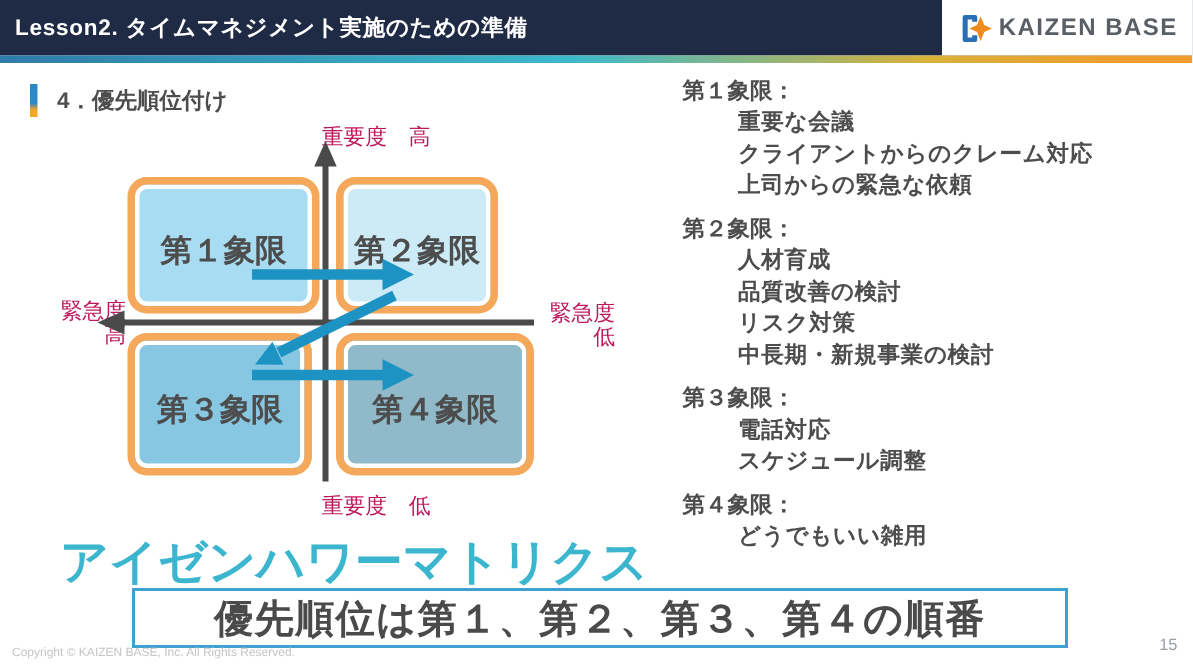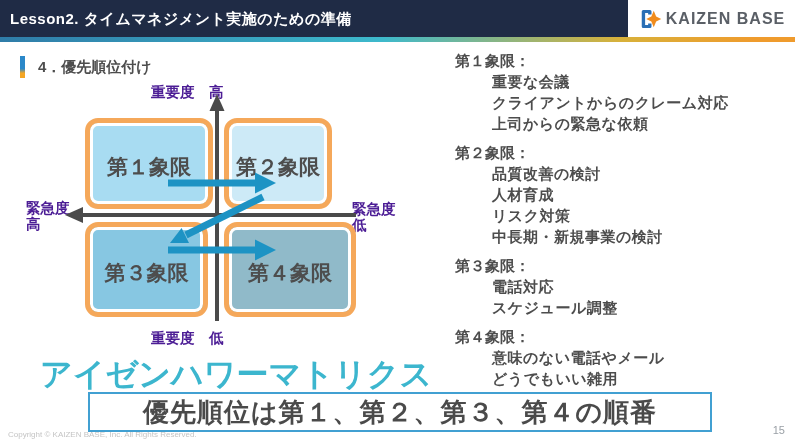--- a/index.html
+++ b/index.html
@@ -22,21 +22,21 @@
     position:absolute;left:0;top:37px;width:795px;height:5px;
     background:linear-gradient(90deg,#2f7ca8 0%,#3db9cc 48%,#d8b13a 78%,#ef9b2d 95%);
   }
   
   .accent-bar{
     position:absolute;left:20px;top:56px;width:5px;height:22px;
     background:linear-gradient(180deg,#2b88c9 0%,#2b88c9 58%,#f5a623 78%,#f5a623 100%);
   }
   .heading-text{position:absolute;left:38px;top:58px;font-size:15px;font-weight:700;color:#4d4d4d;white-space:nowrap;}
   
-  .axis-label{position:absolute;font-size:14.5px;font-weight:700;color:#4c1d95;text-align:left;line-height:16px;white-space:nowrap;}
+  .axis-label{position:absolute;font-size:14.5px;font-weight:400;color:#be185d;text-align:right;line-height:16px;white-space:nowrap;}
   .axis-top{left:151px;top:84px;width:136px;}
   .axis-bottom{left:151px;top:330px;width:136px;}
   .axis-left{left:26px;top:200px;width:58px;}
   .axis-right{left:352px;top:201px;width:58px;}
   .quadrant{
     position:absolute;border:5px solid #f5a85a;border-radius:13px;
     box-shadow:inset 0 0 0 3px #ffffff;
     display:flex;align-items:center;justify-content:center;box-sizing:border-box;
   }
   .q1{left:85px;top:118px;width:128px;height:91px;}
@@ -126,33 +126,32 @@
 
   <div class="details">
     <div class="group">
       <div class="group-title">第１象限：</div>
       <div class="group-item">重要な会議</div>
       <div class="group-item">クライアントからのクレーム対応</div>
       <div class="group-item">上司からの緊急な依頼</div>
     </div>
     <div class="group">
       <div class="group-title">第２象限：</div>
+      <div class="group-item">人材育成</div>
       <div class="group-item">品質改善の検討</div>
-      <div class="group-item">人材育成</div>
       <div class="group-item">リスク対策</div>
       <div class="group-item">中長期・新規事業の検討</div>
     </div>
     <div class="group">
       <div class="group-title">第３象限：</div>
       <div class="group-item">電話対応</div>
       <div class="group-item">スケジュール調整</div>
     </div>
     <div class="group">
       <div class="group-title">第４象限：</div>
-      <div class="group-item">意味のない電話やメール</div>
       <div class="group-item">どうでもいい雑用</div>
     </div>
   </div>
 
   <div class="conclusion">
     <span class="conclusion-text">優先順位は第１、第２、第３、第４の順番</span>
   </div>
 
   <div class="copyright">Copyright © KAIZEN BASE, Inc. All Rights Reserved.</div>
   <div class="page-number">15</div>

